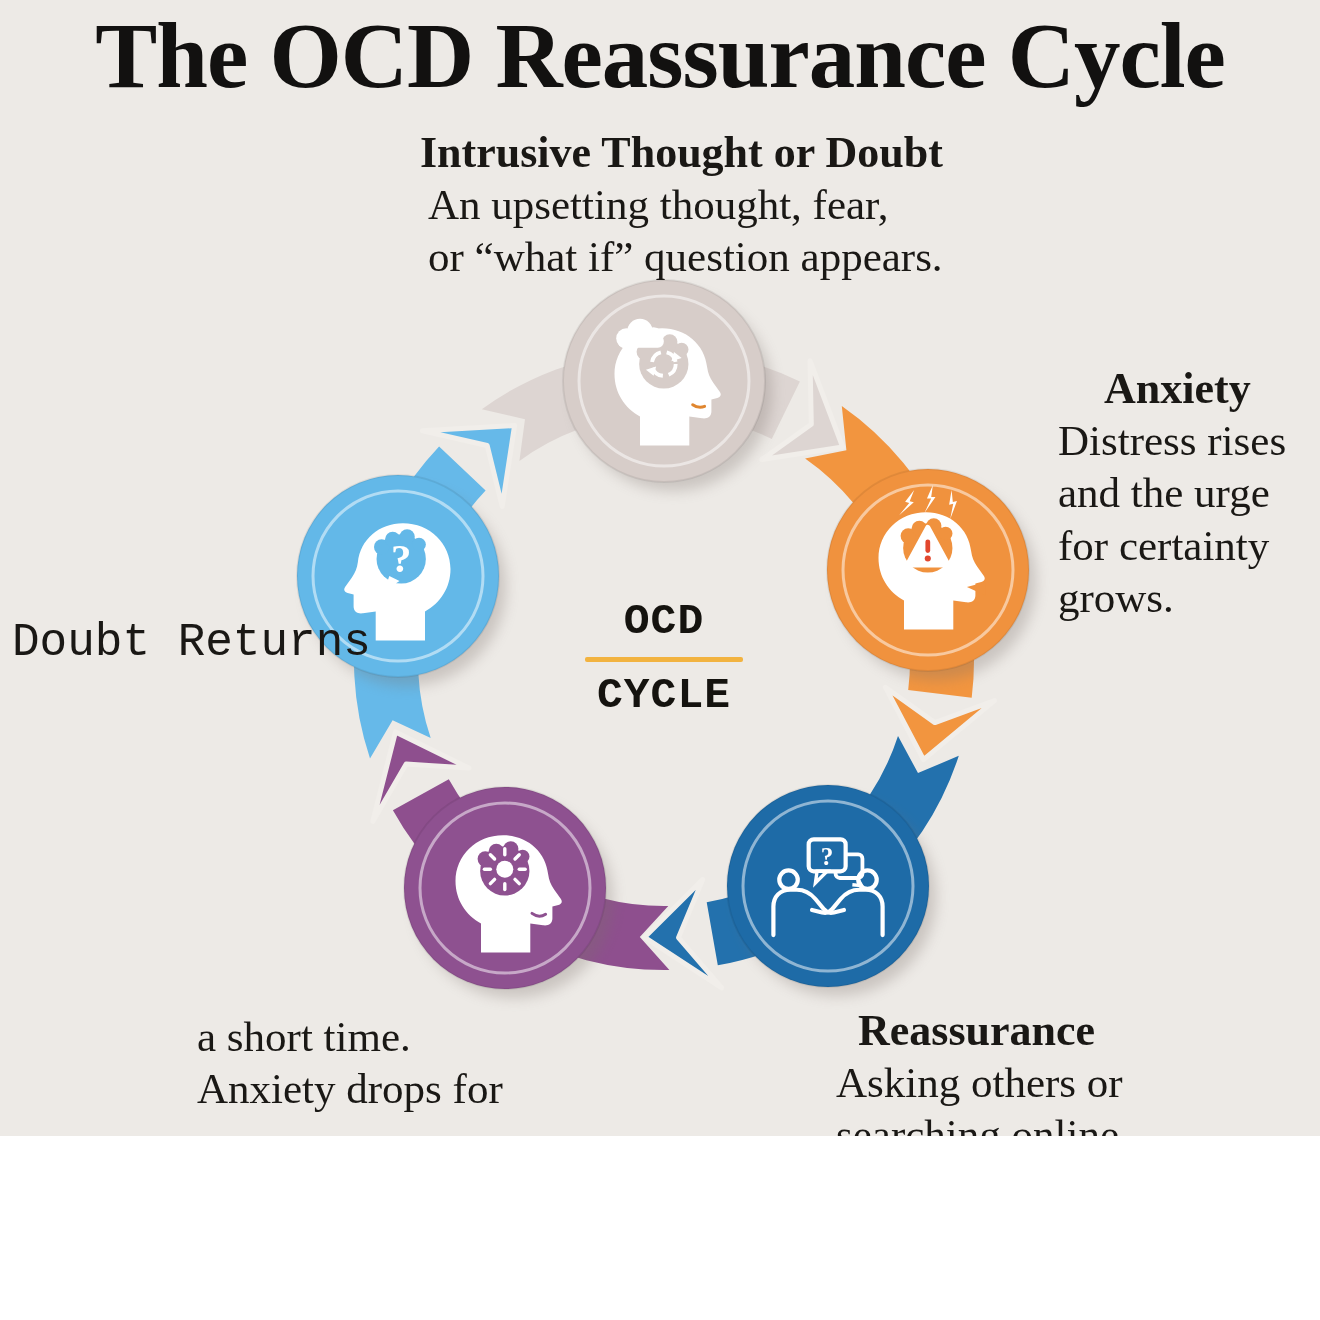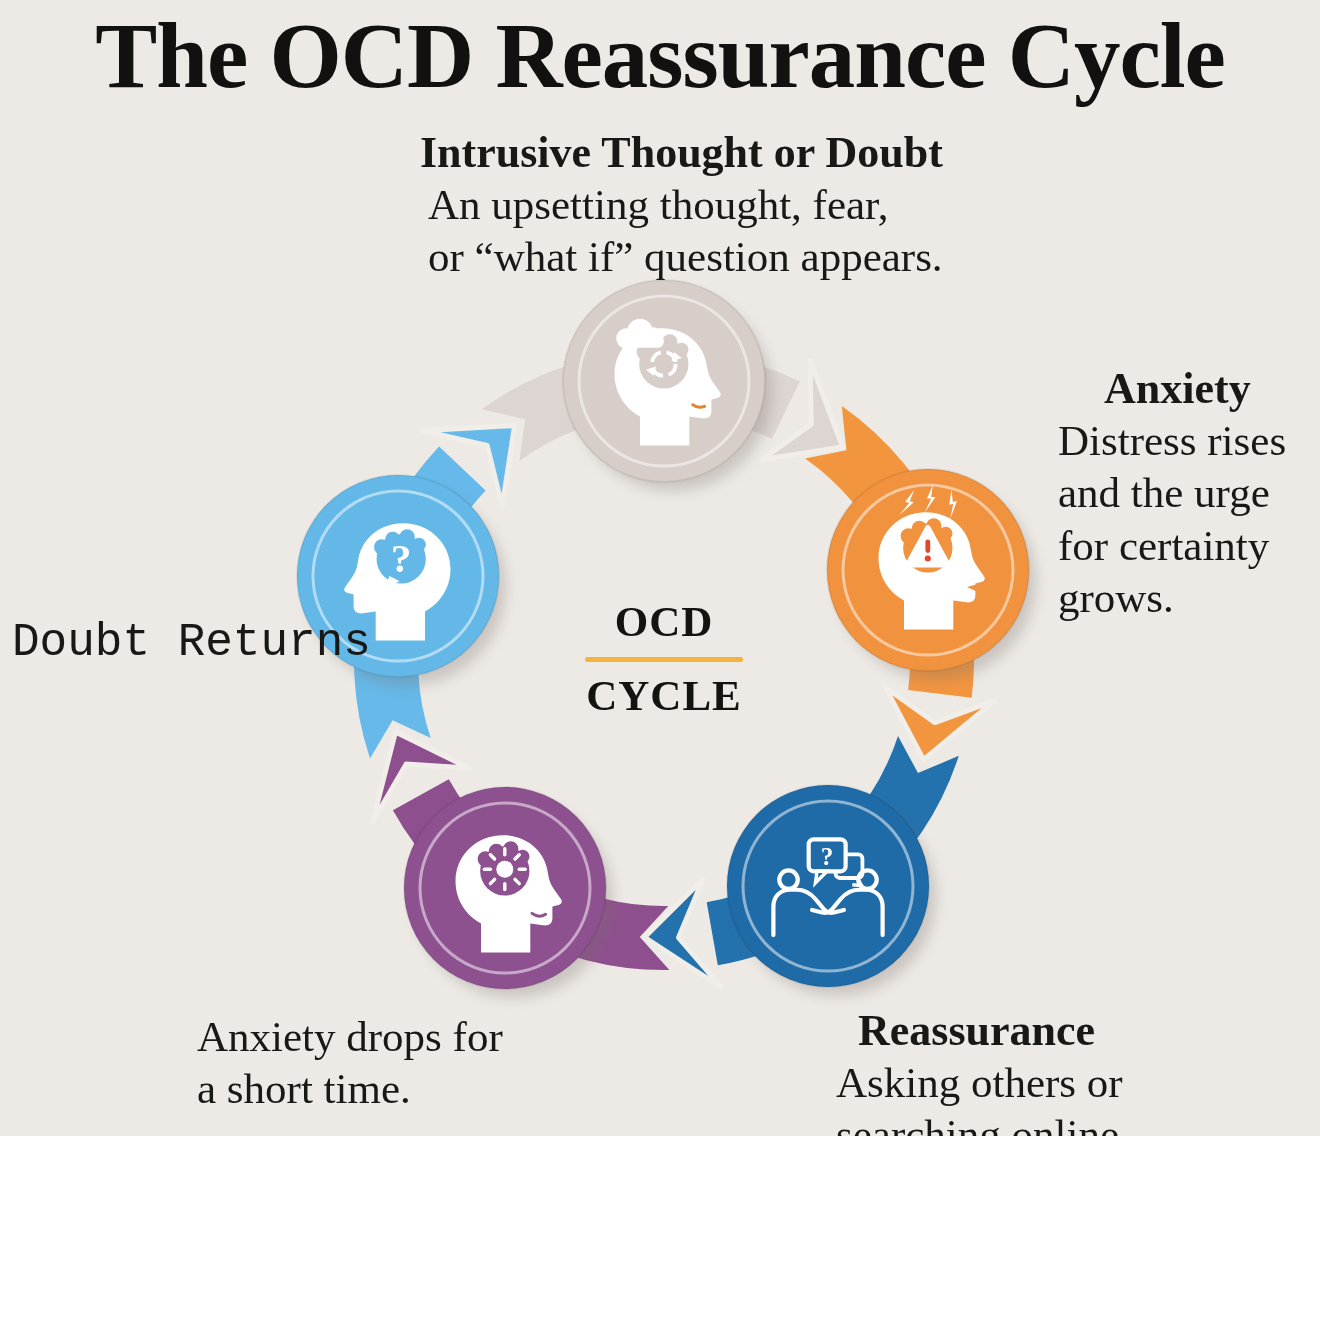--- a/index.html
+++ b/index.html
@@ -7,21 +7,21 @@
           font-family:"Liberation Serif",serif;color:#1a1815;}
   .page-title{position:absolute;left:0;top:2px;width:1320px;text-align:center;
           font-size:93px;font-weight:bold;color:#121110;letter-spacing:-1px;white-space:nowrap;}
   .arrows-svg{position:absolute;left:0;top:0;z-index:1;}
   .block{position:absolute;z-index:2;white-space:nowrap;}
   .heading{font-weight:bold;font-size:44px;line-height:1.18;}
   .body-line{font-size:43px;line-height:1.22;}
   .regular .heading{font-weight:normal;font-size:46px;}
   .indent-46{margin-left:46px;}
   .indent-22{margin-left:22px;}
-  .center-label{position:absolute;left:563px;top:599px;width:202px;z-index:2;text-align:center;}
+  .center-label{position:absolute;left:563px;top:599px;width:202px;z-index:2;text-align:center;font-family:Liberation Mono, monospace;}
   .center-line{font-weight:bold;font-size:43px;line-height:1.05;letter-spacing:1px;color:#15130f;}
   .divider{width:158px;height:5px;border-radius:2px;margin:13px auto 11px auto;background:#f2b340;}
   .arrow-head{stroke:#f1eeea;stroke-width:5;stroke-linejoin:round;}
   .node-ring{fill:none;stroke:rgba(255,255,255,0.5);stroke-width:3;}
   .icon-stroke{fill:none;stroke:#ffffff;stroke-width:5;stroke-linecap:round;stroke-linejoin:round;}
 </style>
 </head>
 <body>
 
 <div class="canvas">
@@ -206,22 +206,22 @@
     <div class="body-line">grows.</div>
   </div>
 
   <div class="block" style="left:836px;top:1005px;">
     <div class="heading indent-22">Reassurance</div>
     <div class="body-line">Asking others or</div>
     <div class="body-line">searching online</div>
   </div>
 
   <div class="block regular" style="left:197px;top:1011px;">
+    <div class="body-line">a short time.</div>
     <div class="body-line">Anxiety drops for</div>
-    <div class="body-line">a short time.</div>
   </div>
 
   <div class="block regular" style="left:12px;top:616px;font-family:Liberation Mono, monospace;">
     <div class="heading">Doubt Returns</div>
   </div>
 
   <div class="center-label">
     <div class="center-line">OCD</div>
     <div class="divider" style="background: rgb(242, 179, 64);"></div>
     <div class="center-line">CYCLE</div>

